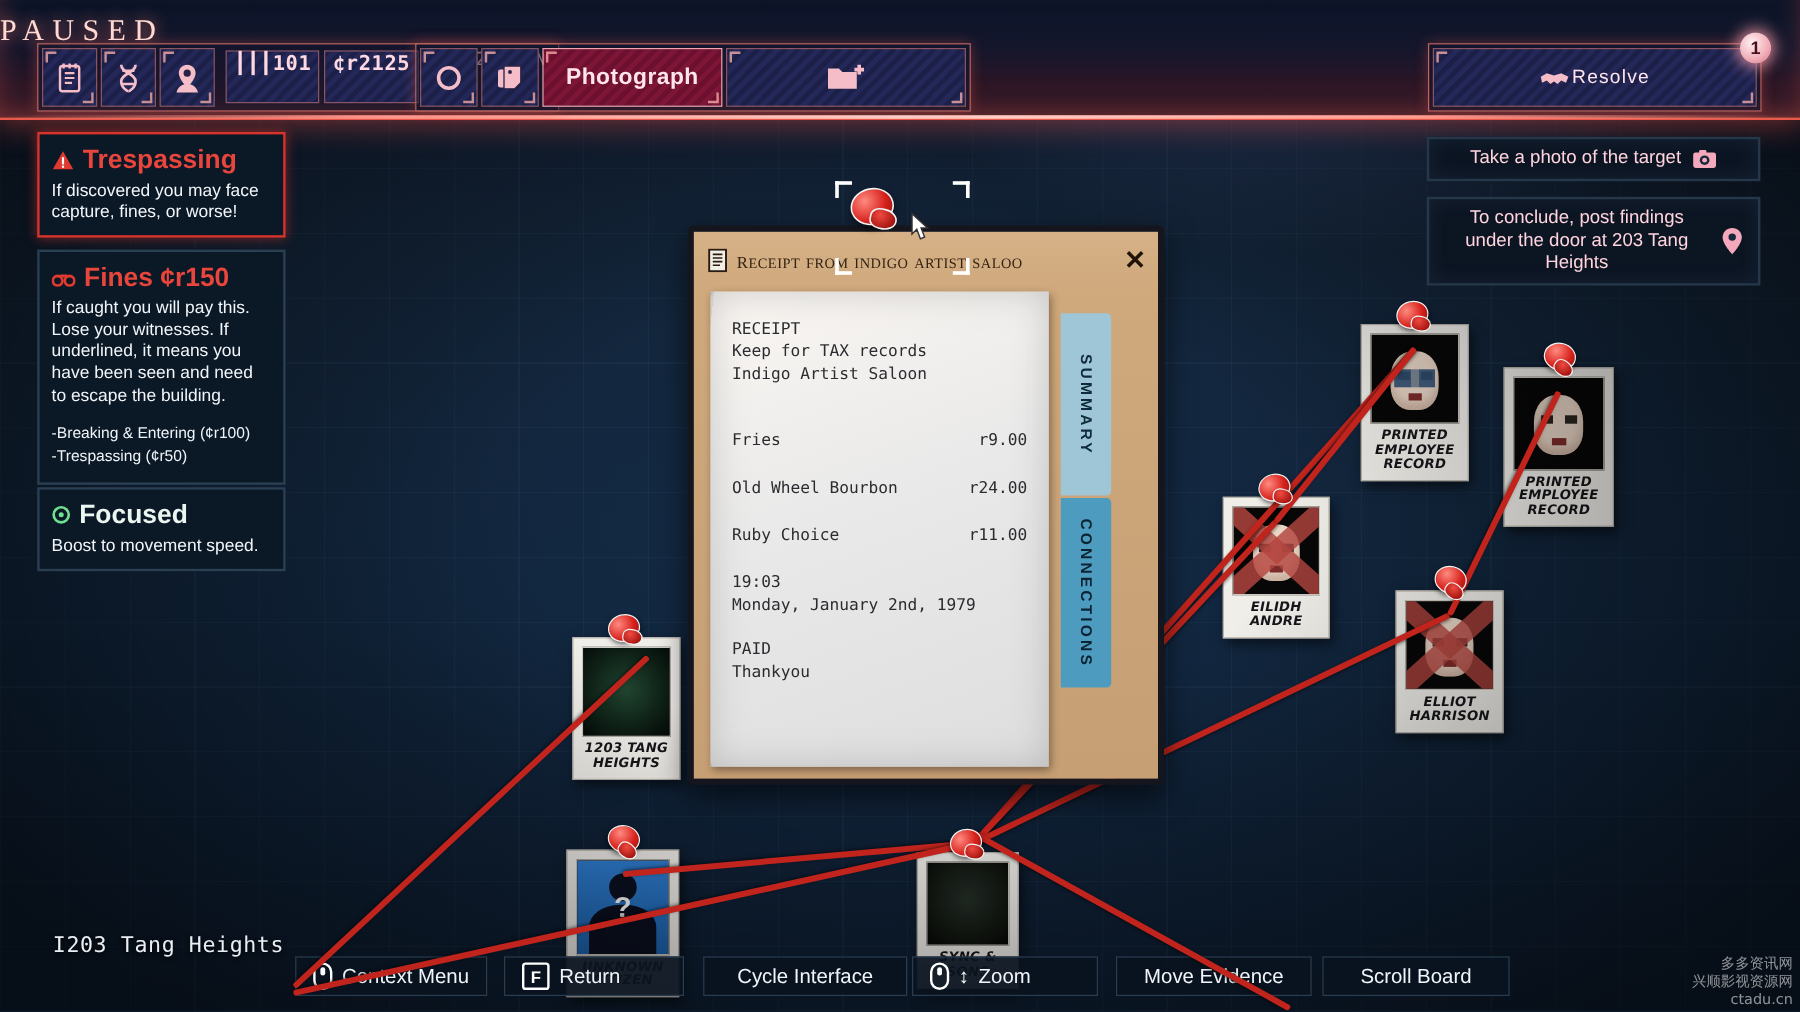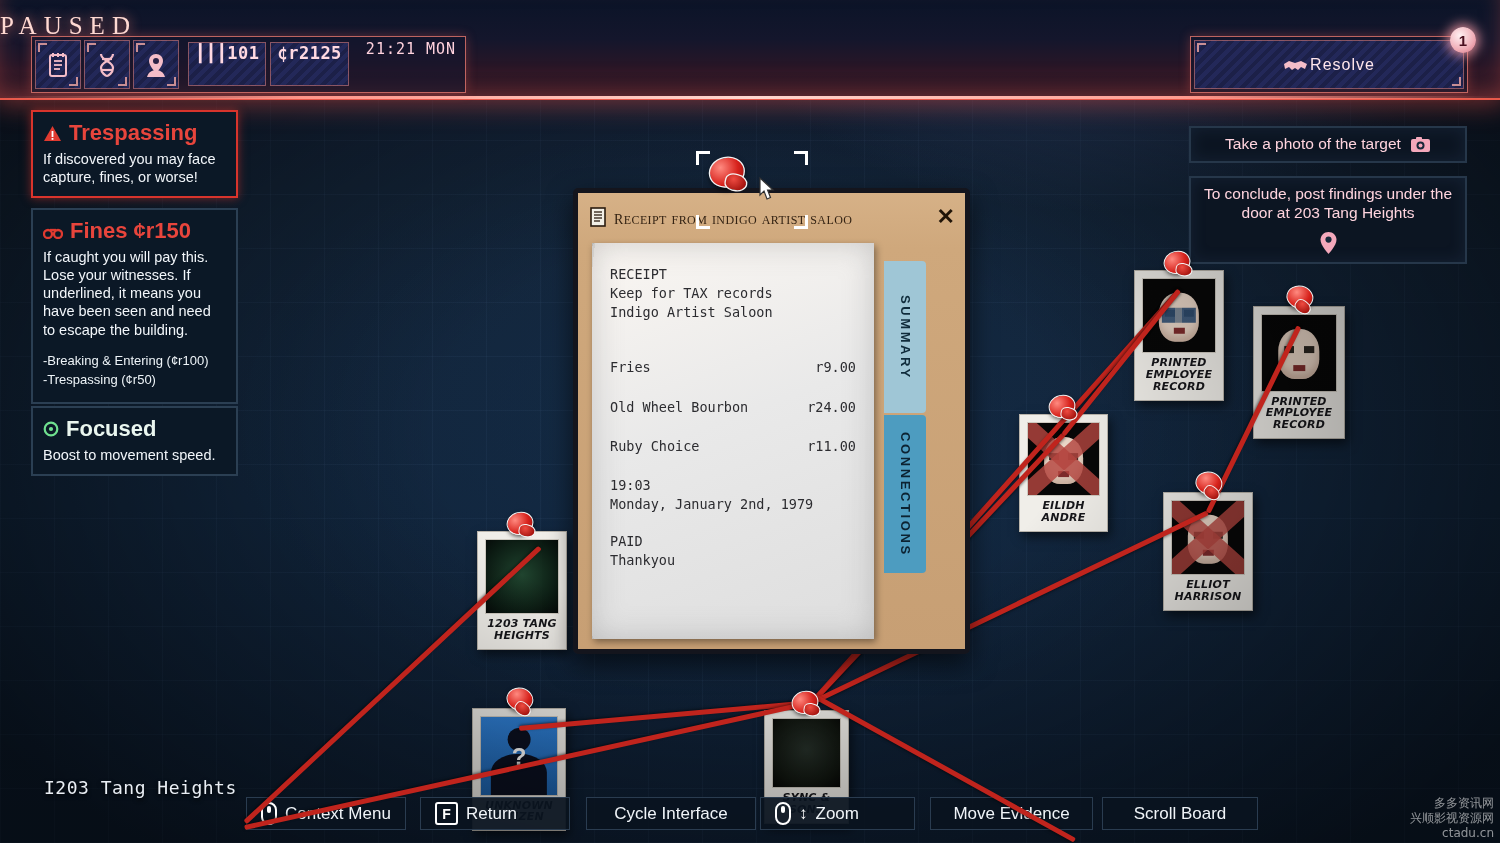--- a/index.html
+++ b/index.html
@@ -122,21 +122,20 @@
   .panel .sub div { margin-bottom:4px; }
 
   
   .obj {
     position:absolute; right:33px;
     background:#0c1522; border:2px solid #26374a;
     color:#ffd4de; padding:7px 12px;
     display:flex; align-items:center; justify-content:center; gap:9px;
     font-size:15.5px; text-align:center; line-height:1.2;
     box-shadow: inset 0 0 16px rgba(60,90,130,0.2);
-    margin-top: 12px;
   }
 
   
   .card {
     position:absolute;
     background:#f0eee9;
     border:1px solid #b9b4ab;
     box-shadow: 3px 5px 10px rgba(0,0,0,0.55);
     padding:7px 7px 3px;
     text-align:center;
@@ -490,20 +489,46 @@
     </div>
     <div class="hudstack">
       <div class="row">
         <div class="statbox">┃┃┃<span>101</span></div>
         <div class="statbox">¢r2125</div>
       </div>
       <div class="clock">21:21 MON</div>
     </div>
   </div>
 
+  <div class="hudgroup" style="left:346px;">
+    <div class="hudcell brackets" style="width:48px;">
+      <svg width="24" height="24" viewBox="0 0 24 24">
+          <circle cx="12" cy="12" r="8.5" fill="none" stroke="#f4bdc8" stroke-width="3"></circle>
+        </svg>
+    </div>
+    <div class="hudcell brackets" style="width:48px;">
+      <svg width="24" height="24" viewBox="0 0 24 24">
+        <rect x="2" y="5" width="15" height="15" rx="2" fill="#f4bdc8"></rect>
+        <path d="M7 2 h14 v14 l-5 5 h-9z" fill="#f4bdc8" stroke="#2a2246" stroke-width="1.1"></path>
+        <circle cx="12" cy="7" r="1.6" fill="#2a2246"></circle>
+      </svg>
+    </div>
+    <div class="hudcell sel brackets" style="width:150px;">
+      <span class="hudlabel">Photograph</span>
+    </div>
+    <div class="hudcell brackets" style="width:200px;">
+      <svg width="34" height="28" viewBox="0 0 34 28">
+        <path d="M2 6 h9 l3 3 h12 v14 H2z" fill="#f4bdc8"></path>
+        <g stroke="#f4bdc8" stroke-width="3">
+            <line x1="28" y1="3" x2="28" y2="11"></line>
+            <line x1="24" y1="7" x2="32" y2="7"></line>
+          </g>
+      </svg>
+    </div>
+  </div>
 
   <div class="hudgroup" style="left:1190px; width:278px;">
     <div class="hudcell brackets" style="flex:1; flex-direction:row; gap:1px;">
       <span>
         <svg width="26" height="14" viewBox="0 0 26 14">
           <path d="M1 6 l5-3 6 2 6-2 6 3 -2 5 -4-2 -3 3 -3-2 -3 2 -3-3 -4 2z" fill="#f4bdc8"></path>
         </svg>
       </span>
       <span style="font-size:16px; color:#ffe6ec; letter-spacing:1px;">Resolve</span>
     </div>
@@ -560,21 +585,21 @@
     <span>
       <svg width="21" height="17" viewBox="0 0 21 17">
         <rect x="1" y="3" width="19" height="13" rx="2" fill="#f4a8bb"></rect>
         <rect x="6" y="1" width="6" height="3" rx="1" fill="#f4a8bb"></rect>
         <circle cx="10.5" cy="9.5" r="4" fill="#17283a"></circle>
           <circle cx="10.5" cy="9.5" r="2" fill="#f4a8bb"></circle>
       </svg>
     </span>
   </div>
 
-  <div class="obj" style="top:164px; width:278px;flex-direction:column;">
+  <div class="obj" style="top:164px; width:278px;">
     <span>To conclude, post findings under the door at 203 Tang Heights</span>
     <span>
       <svg width="19" height="24" viewBox="0 0 19 24">
         <path d="M9.5 1 C5 1 1.5 4.4 1.5 8.8 C1.5 14.6 9.5 23 9.5 23 S17.5 14.6 17.5 8.8 C17.5 4.4 14 1 9.5 1z" fill="#f4a8bb"></path>
         <circle cx="9.5" cy="8.6" r="3.1" fill="#17283a"></circle>
       </svg>
     </span>
   </div>
 
   <div class="locname">I203 Tang Heights</div>

